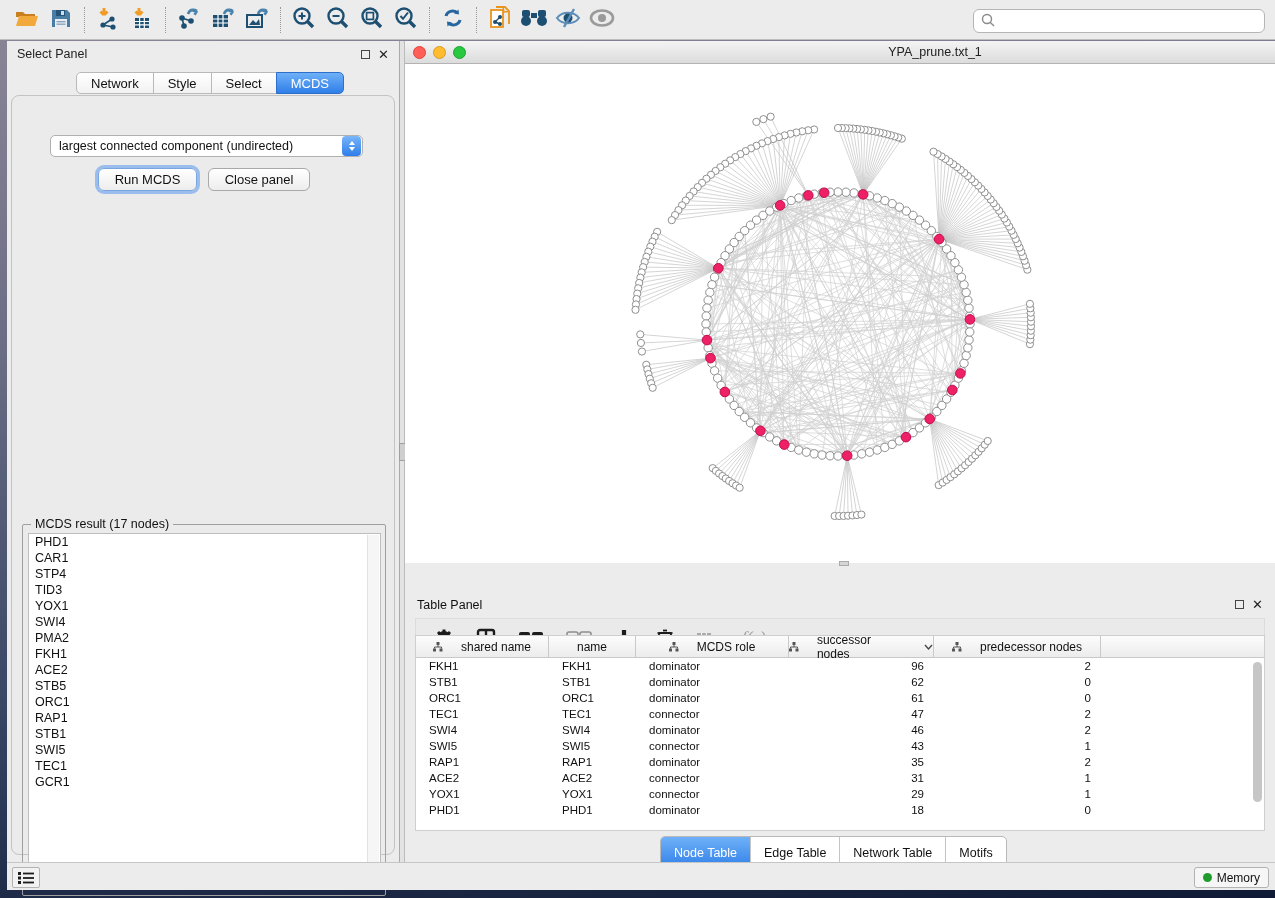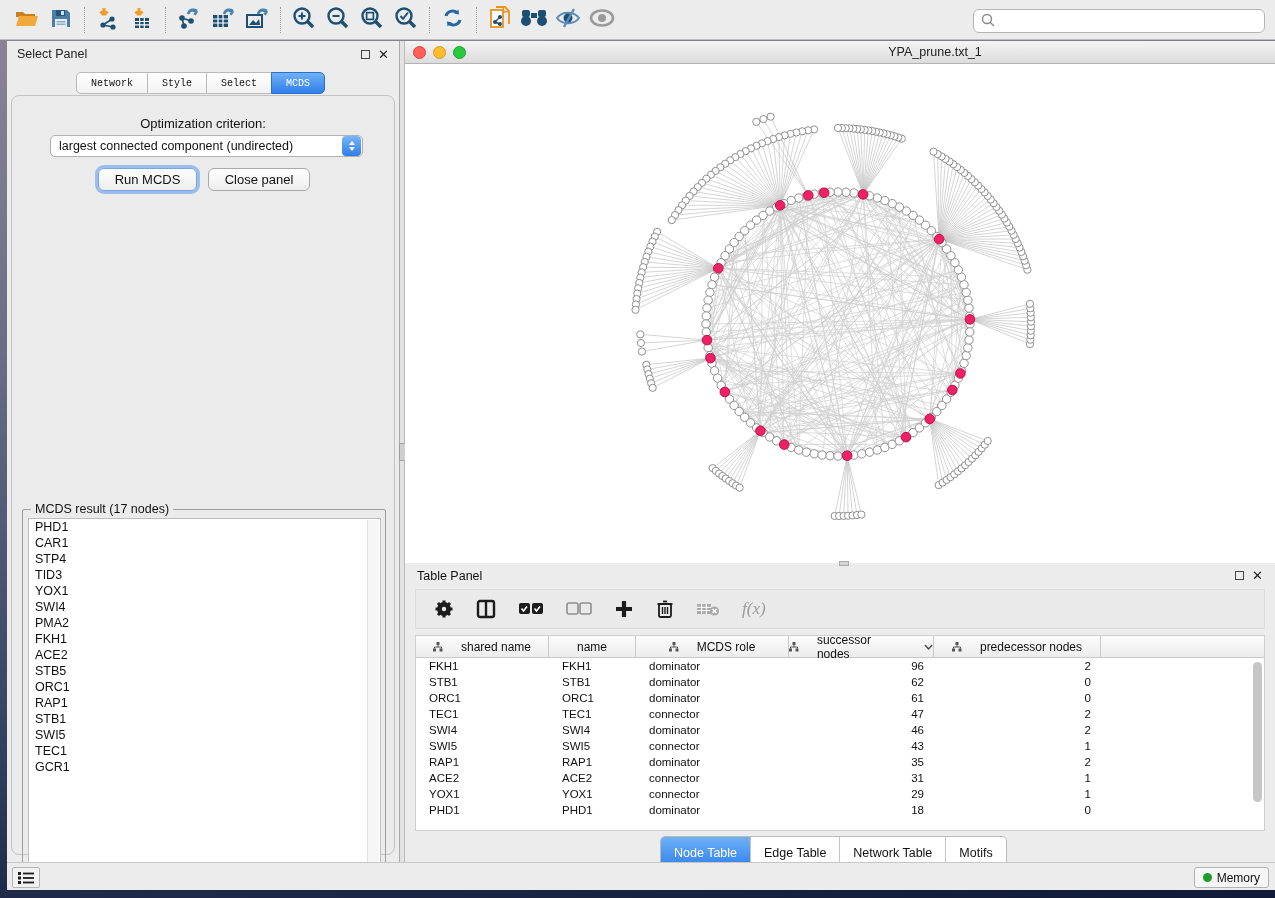--- a/index.html
+++ b/index.html
@@ -25,42 +25,42 @@
 
   
   #control-panel { left:0; top:0; width:392px; height:821px; background:#ececec; }
   #cp-header { height:26px; display:flex; align-items:center; padding:0 10px; }
   #cp-title { font-size:12.5px; color:#222; }
   .win-btns { margin-left:auto; display:flex; gap:8px; align-items:center; color:#333; }
   .float-glyph { width:9px; height:9px; border:1.6px solid #444; display:inline-block; }
   .close-glyph { font-size:13px; font-weight:bold; line-height:9px; color:#222; }
 
   #cp-tabs { position:absolute; left:70px; top:31px; display:flex; }
-  .tab { height:22px; padding:0 14px; display:flex; align-items:center; font-size:10px;
-    background:linear-gradient(#ffffff,#f2f2f2); border:1px solid #b9b9b9; margin-left:-1px; color:#111;font-family:Liberation Mono, monospace; }
+  .tab { height:22px; padding:0 14px; display:flex; align-items:center; font-size:13px;
+    background:linear-gradient(#ffffff,#f2f2f2); border:1px solid #b9b9b9; margin-left:-1px; color:#111; }
   .tab:first-child { border-radius:5px 0 0 5px; }
   .tab:last-child { border-radius:0 5px 5px 0; }
   .tab.active { background:linear-gradient(#6fb1f8,#2f7fe9); color:#fff; border-color:#2f6fcc; }
 
   #cp-box { position:absolute; left:4px; top:54px; width:384px; height:760px;
     border:1px solid #c3c3c3; border-radius:8px; background:#ebebeb; }
   #opt-label { position:absolute; left:0; top:20px; width:100%; text-align:center; font-size:13px; color:#111; }
   #opt-select { position:absolute; left:38px; top:39px; width:313px; height:22px; background:#fff;
     border:1px solid #b0b0b0; border-radius:5px; display:flex; align-items:center; }
   #opt-select .sel-text { flex:1; padding-left:8px; font-size:12.5px; white-space:nowrap; }
   #opt-select .stepper { width:19px; height:20px; margin-right:1px; border-radius:4px;
     background:linear-gradient(#79b6f9,#2e7de9); display:flex; flex-direction:column; align-items:center; justify-content:center; gap:2px; }
   .arr-up { width:0;height:0;border-left:3.5px solid transparent;border-right:3.5px solid transparent;border-bottom:4px solid #fff; }
   .arr-dn { width:0;height:0;border-left:3.5px solid transparent;border-right:3.5px solid transparent;border-top:4px solid #fff; }
   .pushbtn { position:absolute; top:72px; height:23px; background:linear-gradient(#ffffff,#ededed);
     border:1px solid #a9a9a9; border-radius:6px; font-size:13px; display:flex; align-items:center; justify-content:center; color:#111; }
   #run-btn { left:86px; width:99px; box-shadow:0 0 0 3px rgba(110,165,240,.65); border-color:#7aa6e0; }
   #closepanel-btn { left:196px; width:102px; }
 
-  #mcds-fieldset { position:absolute; left:10px; top:413px; width:364px; height:372px;
+  #mcds-fieldset { position:absolute; left:10px; top:428px; width:364px; height:372px;
     border:1px solid #9f9f9f; border-radius:2px; }
   #mcds-legend { position:absolute; left:8px; top:-8px; background:#ebebeb; padding:0 4px; font-size:12.5px; }
   #mcds-list { position:absolute; left:5px; top:8px; width:353px; height:357px; background:#fff;
     border:1px solid #bdbdbd; overflow:hidden; }
   #mcds-list .li { height:16px; line-height:16px; padding-left:6px; font-size:12.5px; }
   #mcds-scroll { position:absolute; right:1px; top:1px; width:12px; height:355px; background:#f6f6f6; border-left:1px solid #e2e2e2; }
 
   
   #vsplit { left:392px; top:0; width:6px; height:821px; background:#e3e3e3; border-left:1px solid #aaa; border-right:1px solid #bbb; }
   #vsplit-handle { position:absolute; left:-1px; top:402px; width:7px; height:18px; background:#cfcfcf; border:1px solid #9f9f9f; }
@@ -72,21 +72,21 @@
   .light { width:13px; height:13px; border-radius:50%; margin-right:7px; }
   #light-red { background:#ff5f57; border:1px solid #e0443e; }
   #light-yellow { background:#febc2e; border:1px solid #d89c23; }
   #light-green { background:#28c840; border:1px solid #1da432; }
   #net-title { position:absolute; left:0; width:100%; text-align:center; padding-left:190px; font-size:12.5px; color:#222; }
   #net-canvas { width:870px; height:498px; background:#fff; }
 
   
   #table-panel { left:398px; top:522px; width:870px; height:299px; background:#ececec; }
   #tp-grip { position:absolute; left:434px; top:-2px; width:10px; height:5px; background:#d6d6d6; border:1px solid #ababab; }
-  #tp-header { height:25px; display:flex; align-items:center; padding:0 12px; }
+  #tp-header { height:25px; display:flex; align-items:center; padding:0 12px;margin-top:29px; }
   #tp-title { font-size:12.5px; }
   #tp-toolbar { margin:1px 10px 0 10px; height:40px; background:#eaeaea; border:1px solid #dcdcdc;
     display:flex; align-items:center; gap:22px; padding-left:18px; }
   .tp-icon { display:flex; align-items:center; justify-content:center; }
   #fx-label { font-family:"Liberation Serif","DejaVu Serif",serif; font-style:italic; font-size:17px; color:#9b9b9b; }
 
   #grid { position:absolute; left:10px; top:72px; width:850px; height:196px; background:#fff; border:1px solid #cfcfcf; }
   #grid-head { display:flex; height:22px; background:linear-gradient(#fcfcfc,#ececec); border-bottom:1px solid #c9c9c9; }
   .hcell { border-right:1px solid #c9c9c9; display:flex; align-items:center; justify-content:center; gap:18px;
     font-size:12px; color:#111; position:relative; }
@@ -284,21 +284,20 @@
         <span class="close-glyph">✕</span>
       </span>
     </div>
     <div id="cp-tabs">
       <span class="tab">Network</span>
       <span class="tab">Style</span>
       <span class="tab">Select</span>
       <span class="tab active">MCDS</span>
     </div>
     <div id="cp-box">
-      <div id="opt-label">Optimization criterion:</div>
       <div id="opt-select">
         <span class="sel-text">largest connected component (undirected)</span>
         <span class="stepper">
             <span class="arr-up"></span>
             <span class="arr-dn"></span>
           </span>
       </div>
       <div id="run-btn" class="pushbtn">Run MCDS</div>
       <div id="closepanel-btn" class="pushbtn">Close panel</div>
       <div id="mcds-fieldset">

